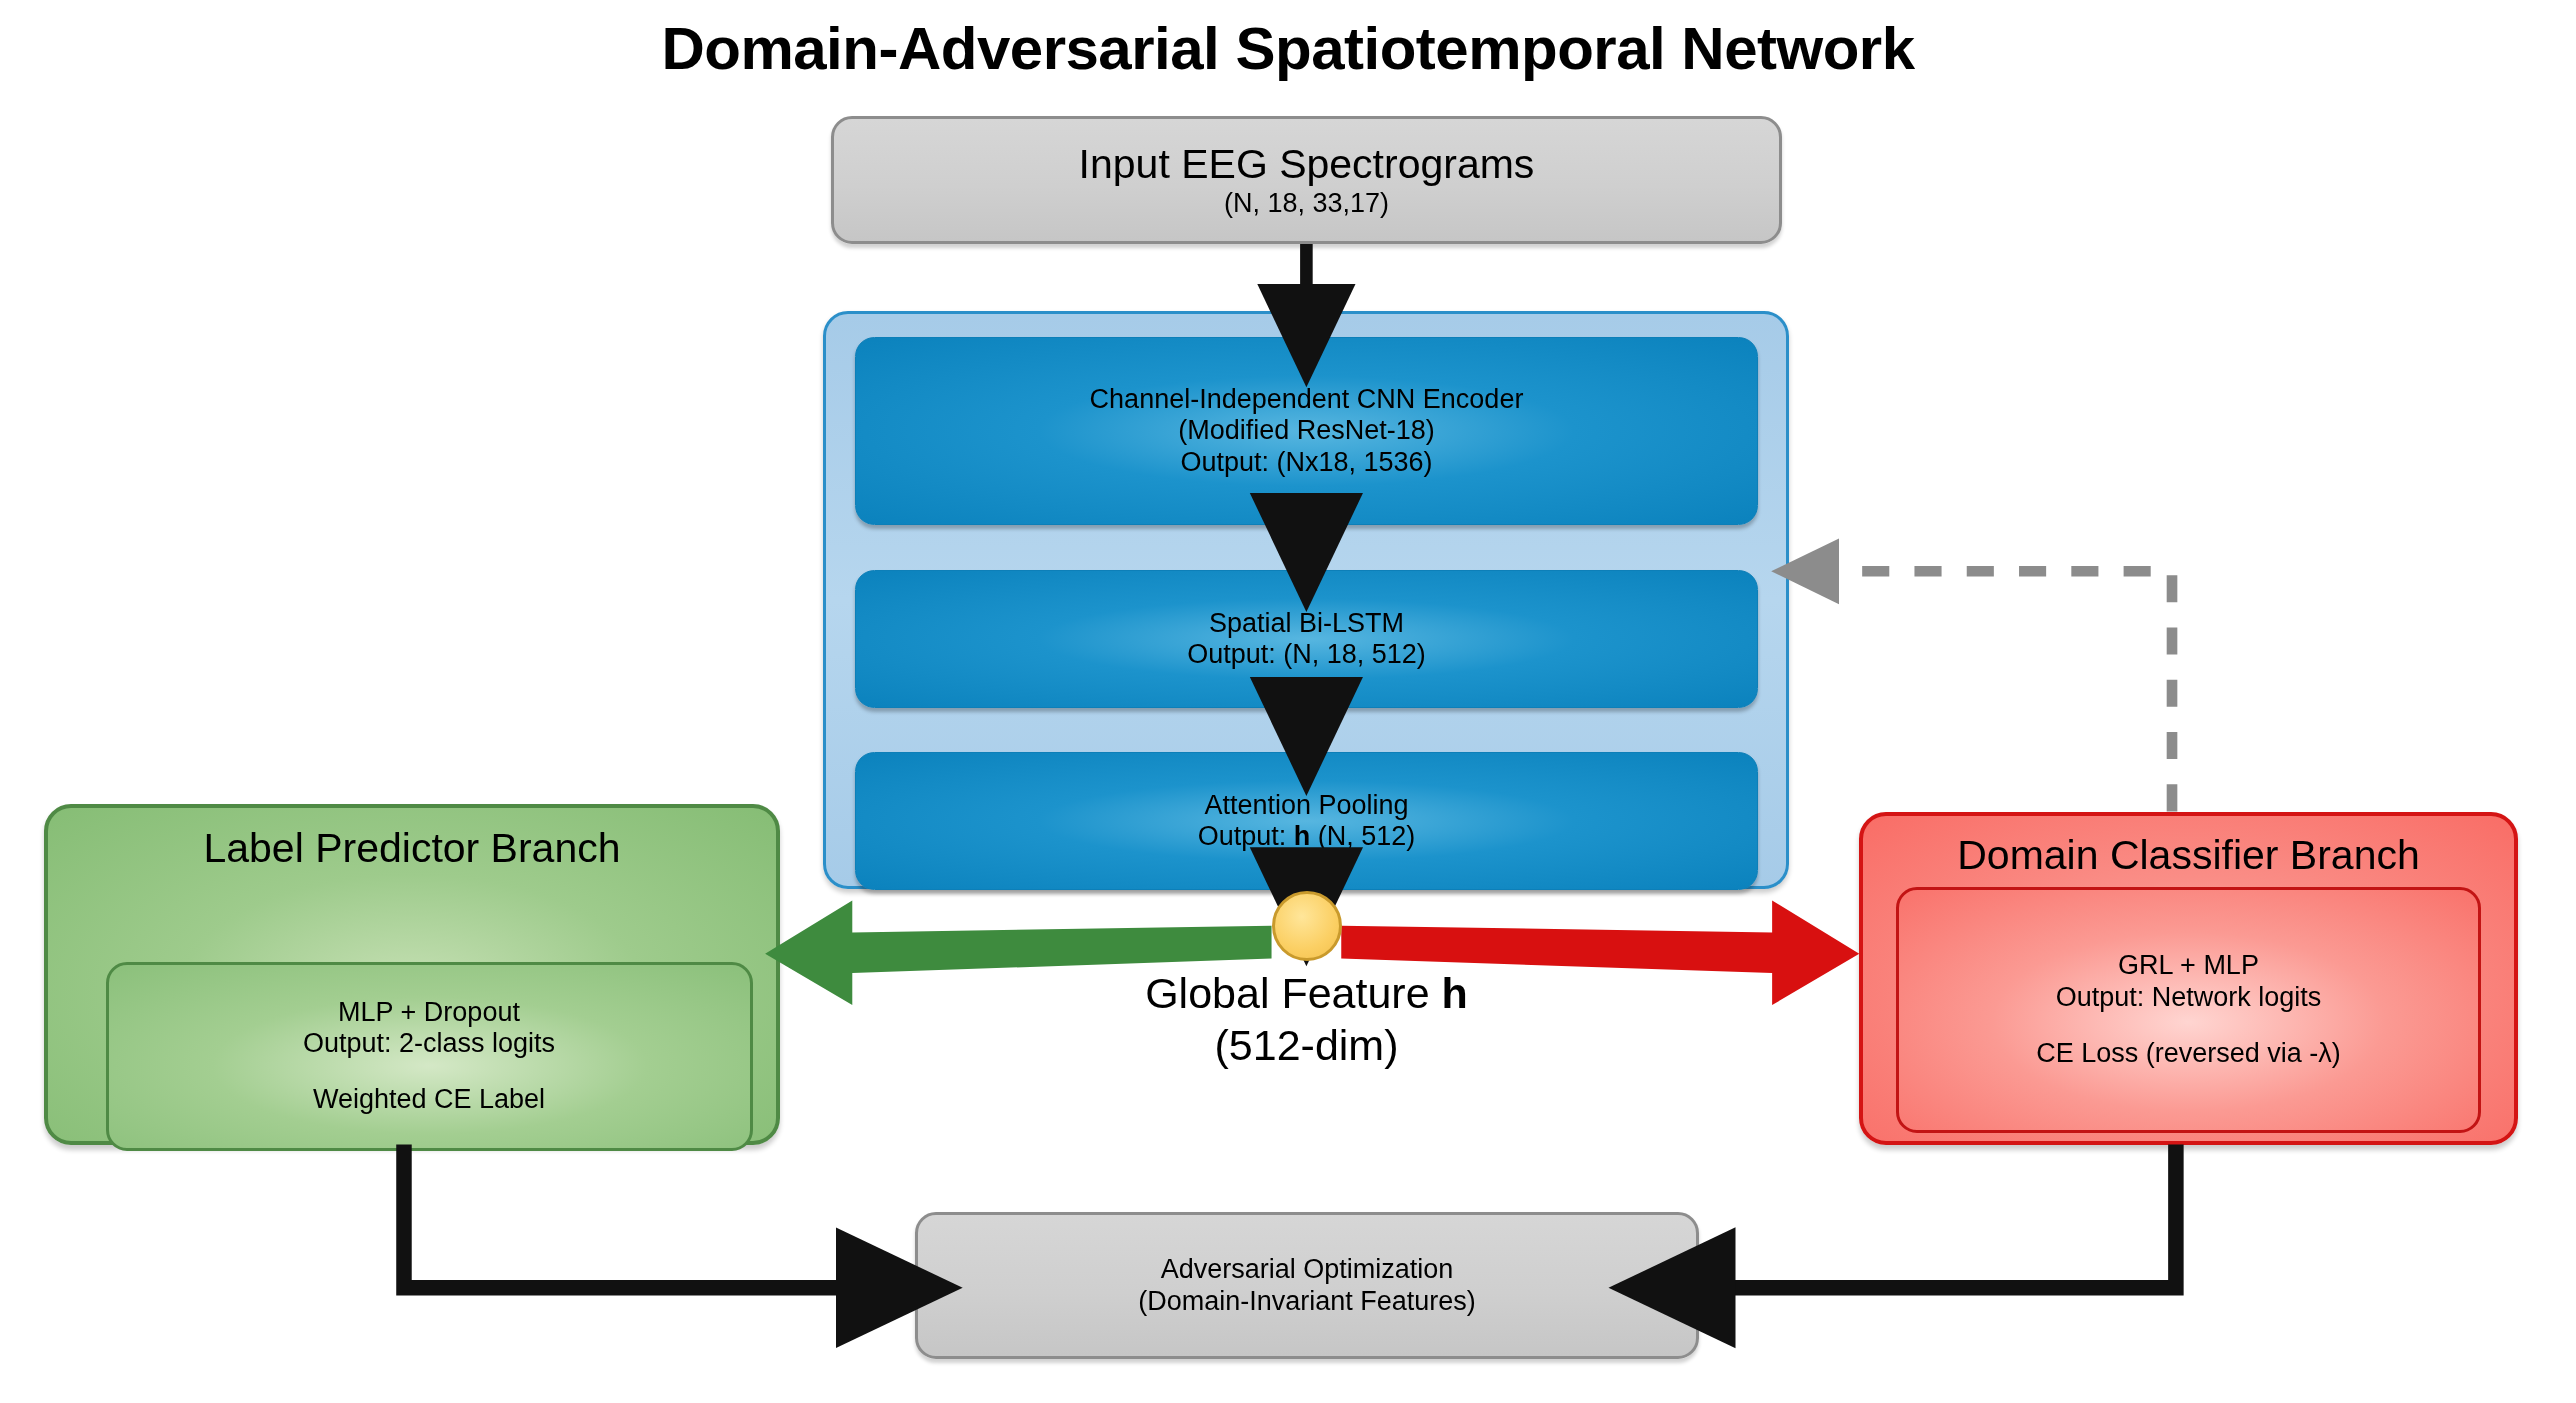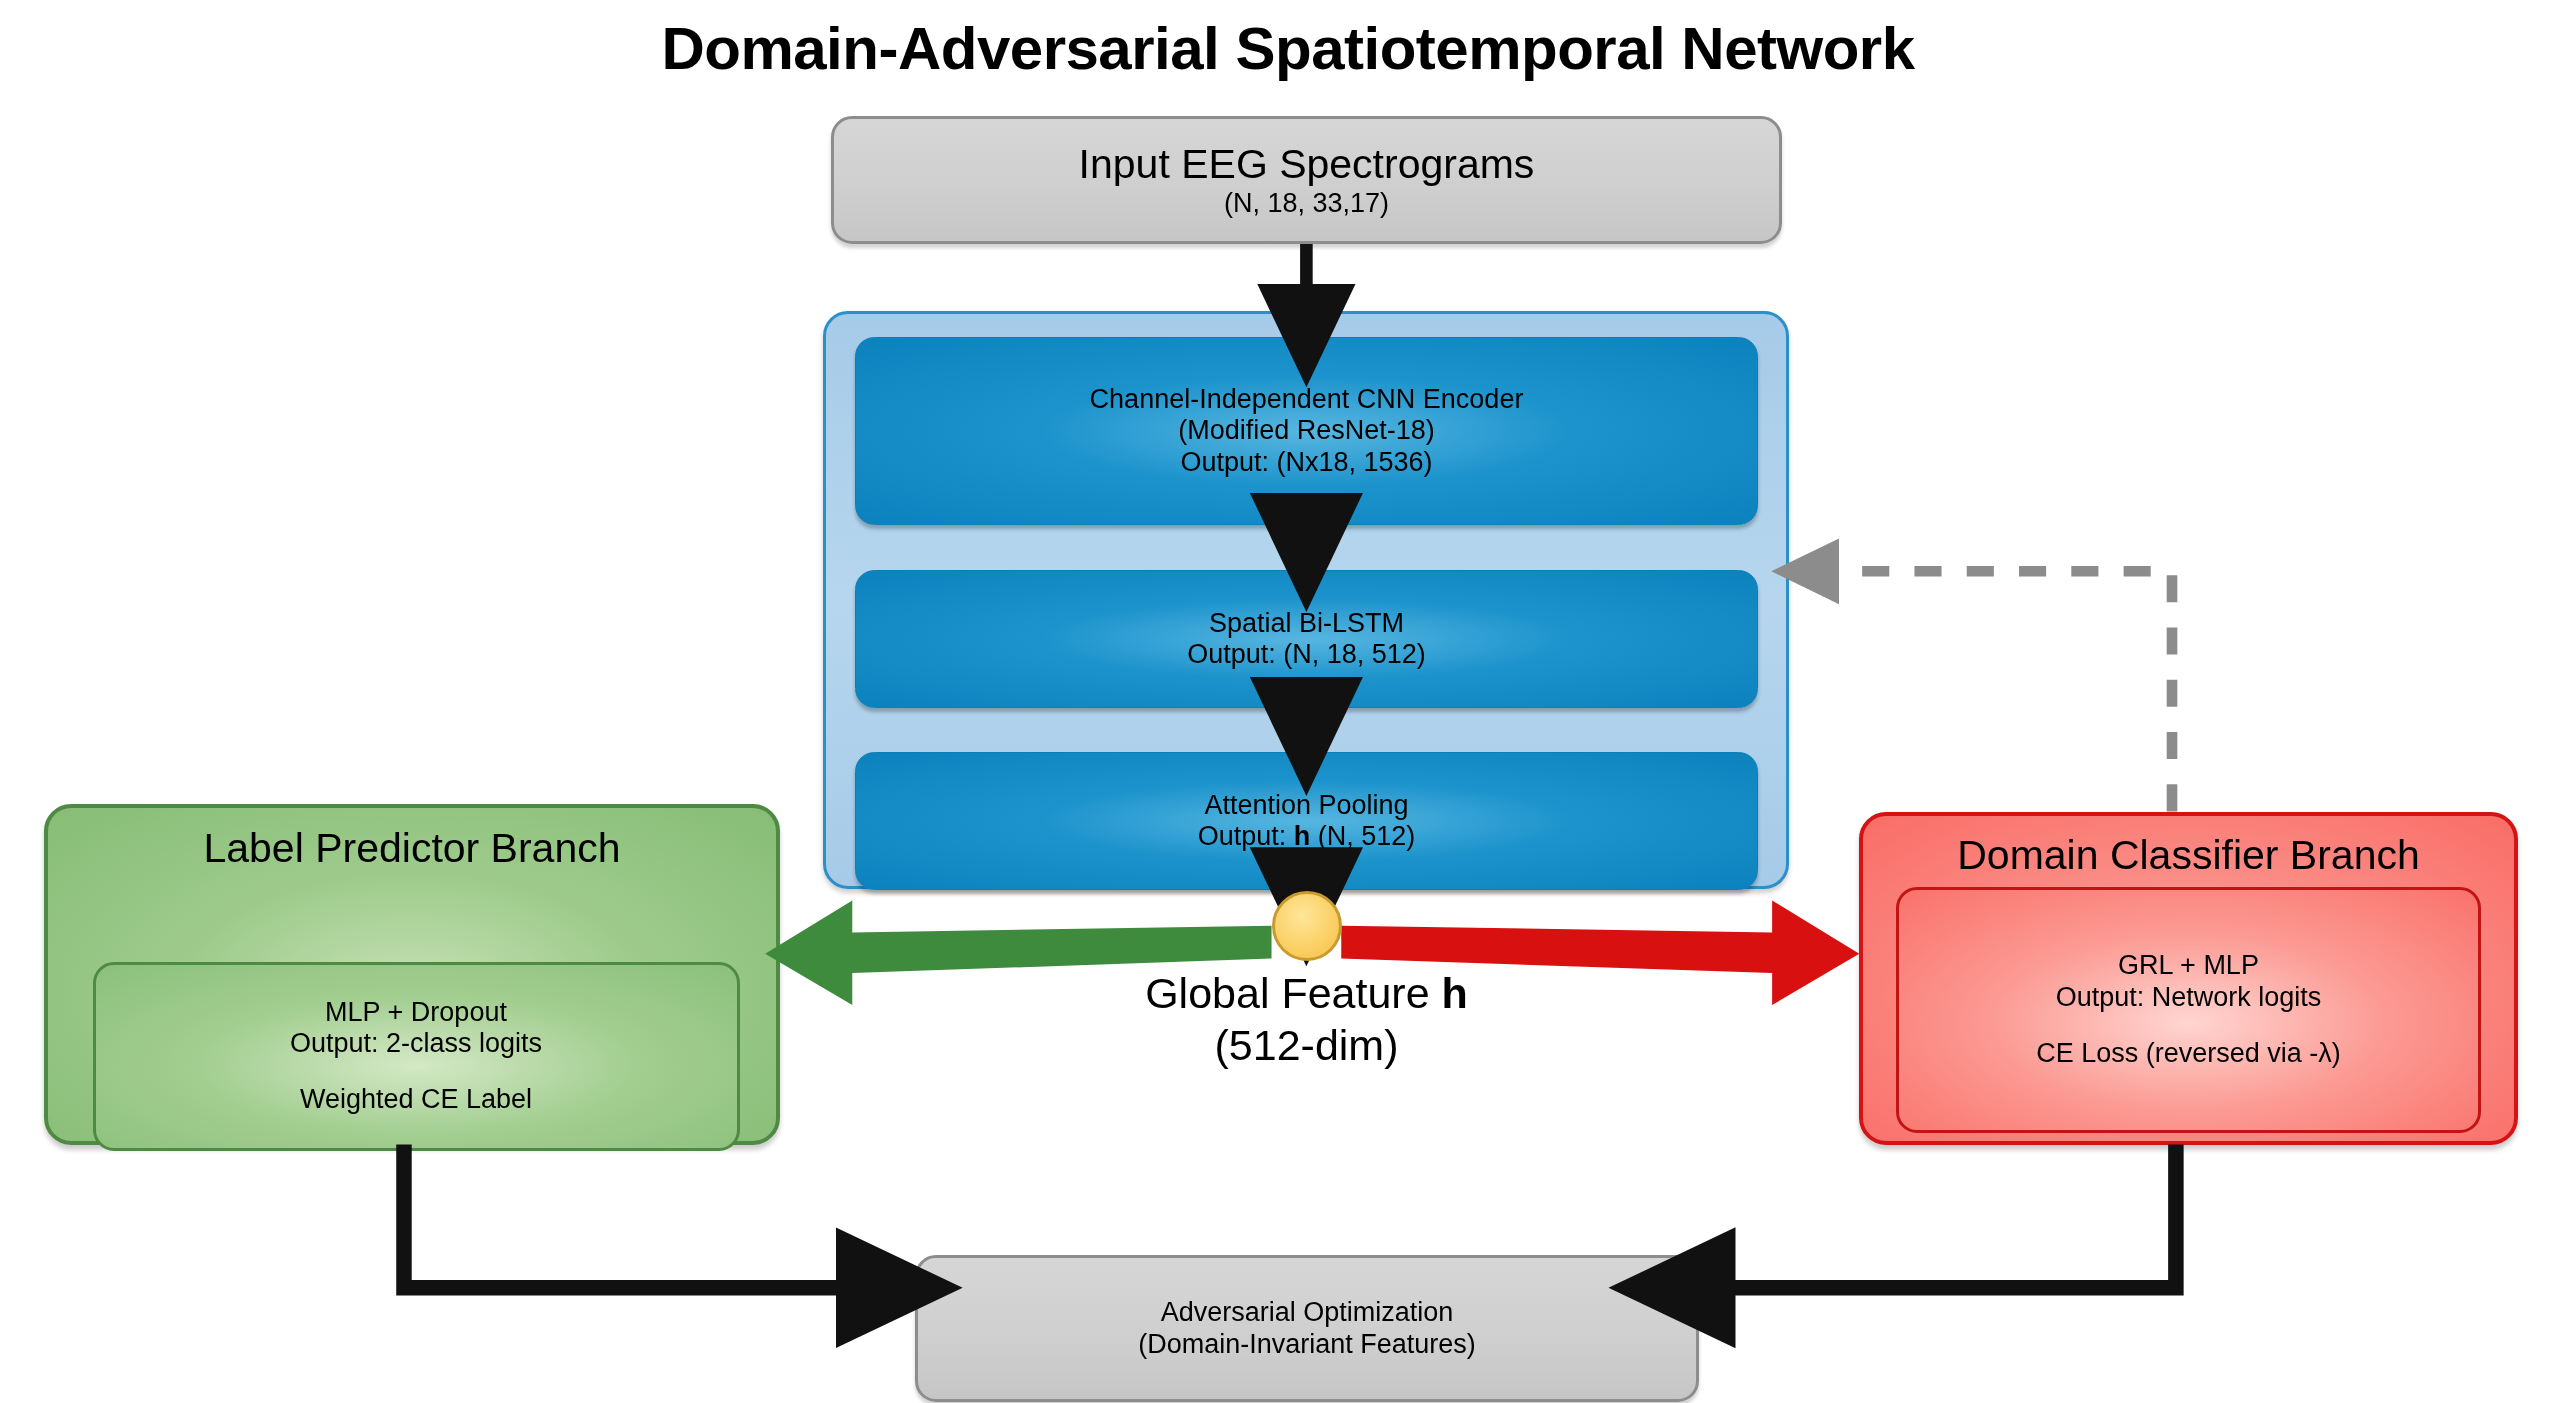--- a/index.html
+++ b/index.html
@@ -125,21 +125,21 @@
     <div class="node blue" style="left:29px;top:438px;width:903px;height:138px;">
       <div class="ln">Attention Pooling</div>
       <div class="ln">
         <span>Output: </span><b>h</b><span> (N, 512)</span>
       </div>
     </div>
   </div>
 
   <div class="node green" style="left:44px;top:804px;width:736px;height:341px;justify-content:flex-start;padding-top:17.4px;gap:43px;">
     <div class="hdr">Label Predictor Branch</div>
-    <div class="node green-inner" style="position:relative;left:4px;top:9.7px;width:647px;height:210px;margin-top:36px;">
+    <div class="node green-inner" style="position:relative;left:17px;top:9.7px;width:647px;height:210px;margin-top:36px;">
       <div class="ln">MLP + Dropout</div>
       <div class="ln">Output: 2-class logits</div>
       <div class="gap"></div>
       <div class="ln">Weighted CE Label</div>
     </div>
   </div>
 
   <div class="node red" style="left:1859px;top:812px;width:659px;height:333px;justify-content:flex-start;padding-top:15.5px;">
     <div class="hdr">Domain Classifier Branch</div>
     <div class="node red-inner" style="position:relative;left:0;top:7.7px;width:585px;height:246px;">
@@ -162,19 +162,19 @@
   </svg>
 
   <div id="hub"></div>
   <div id="hublabel">
     <div>
       <span>Global Feature </span><b>h</b>
     </div>
     <div>(512-dim)</div>
   </div>
 
-  <div class="node gray" style="left:915px;top:1212px;width:784px;height:147px;margin-top:43px;">
+  <div class="node gray" style="left:915px;top:1212px;width:784px;height:147px;">
     <div class="ln">Adversarial Optimization</div>
     <div class="ln">(Domain-Invariant Features)</div>
   </div>
 
 </div>
 
 
 </body></html>

